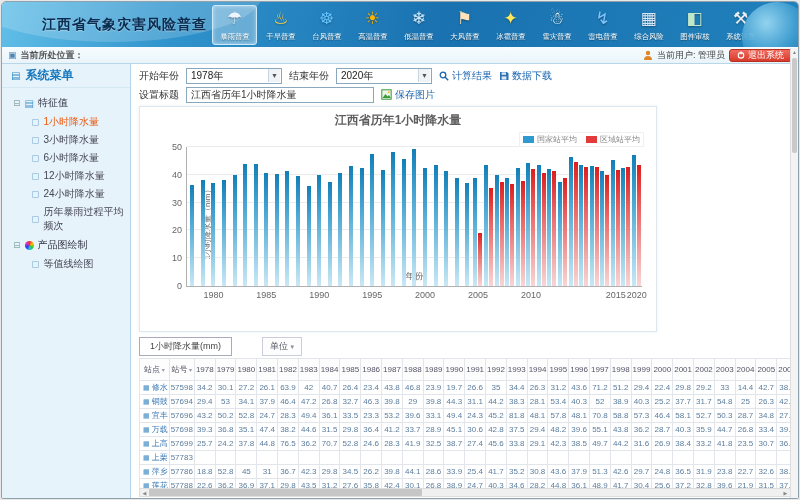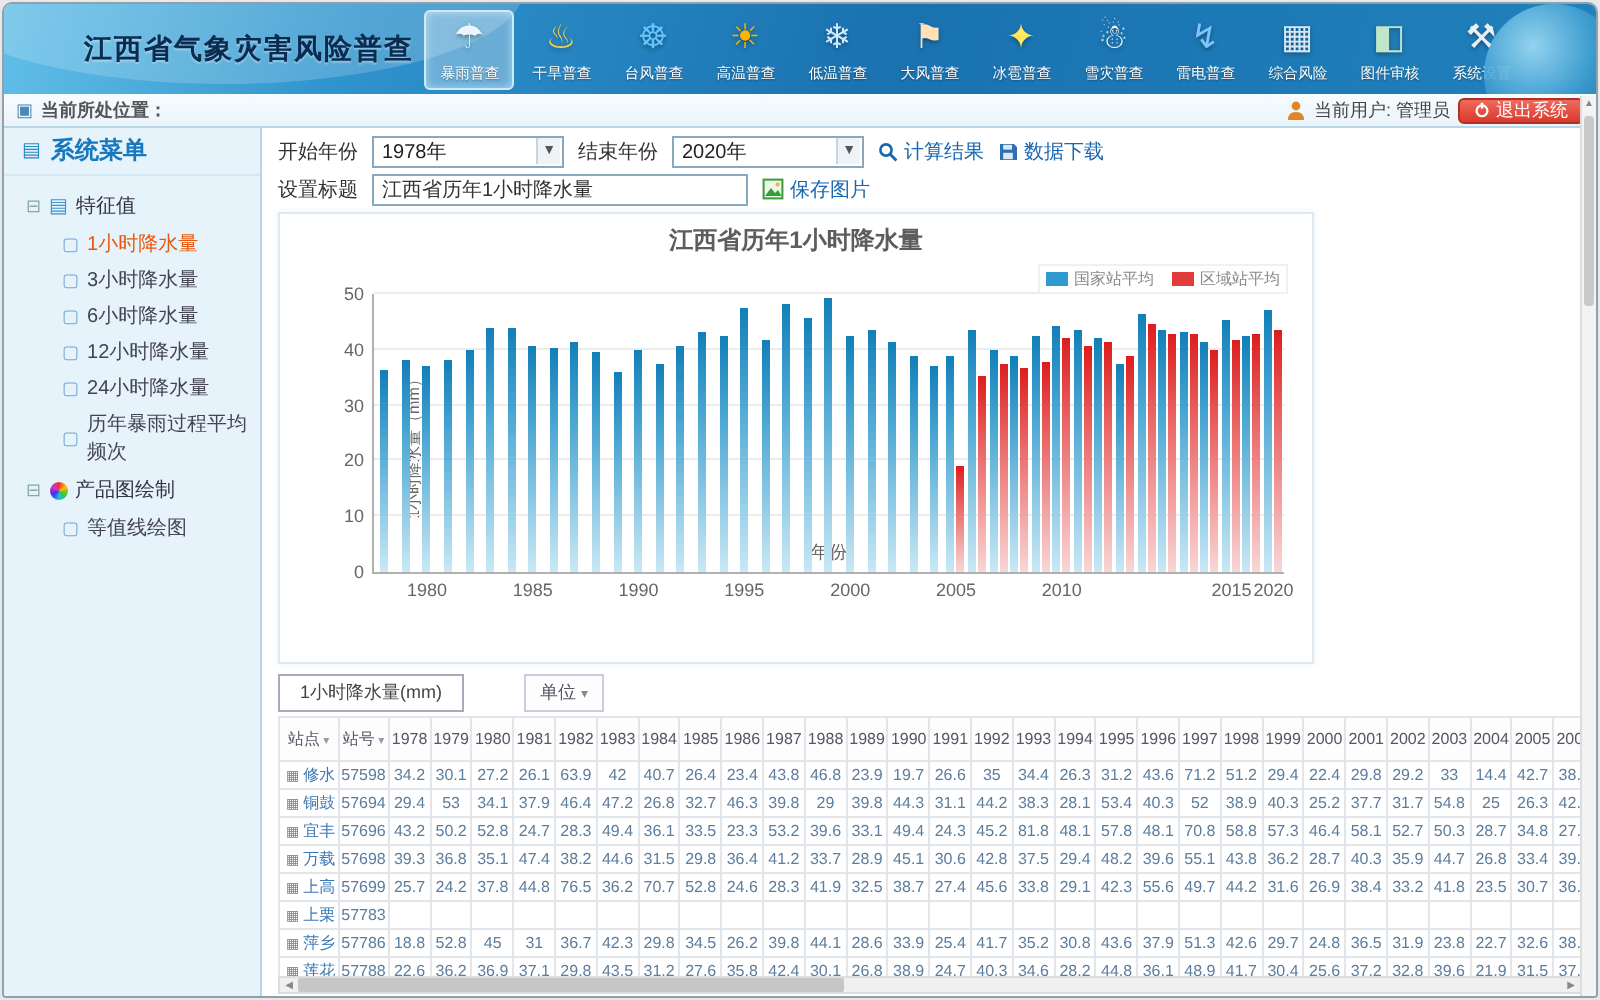--- a/index.html
+++ b/index.html
@@ -626,21 +626,21 @@
                 <td>24.6</td>
                 <td>28.3</td>
                 <td>41.9</td>
                 <td>32.5</td>
                 <td>38.7</td>
                 <td>27.4</td>
                 <td>45.6</td>
                 <td>33.8</td>
                 <td>29.1</td>
                 <td>42.3</td>
-                <td>55.6</td>
+                <td>38.5</td>
                 <td>49.7</td>
                 <td>44.2</td>
                 <td>31.6</td>
                 <td>26.9</td>
                 <td>38.4</td>
                 <td>33.2</td>
                 <td>41.8</td>
                 <td>23.5</td>
                 <td>30.7</td>
                 <td>36.9</td>

